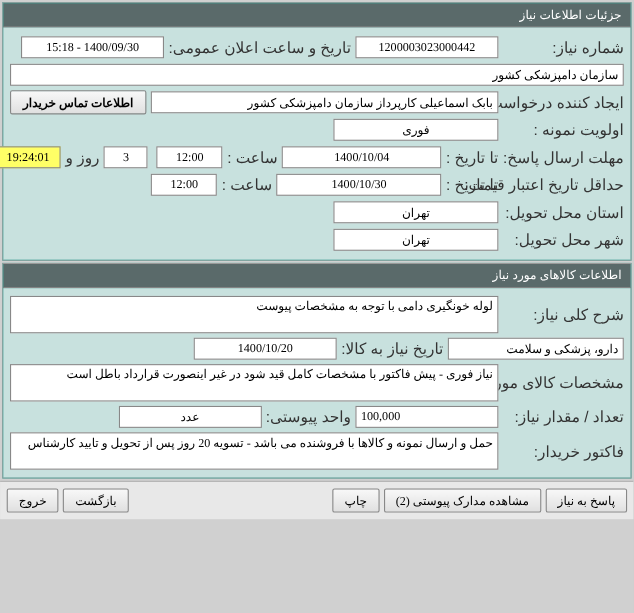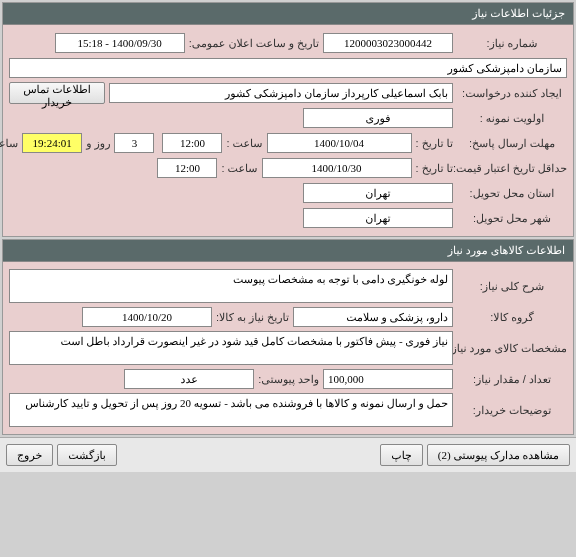--- a/index.html
+++ b/index.html
@@ -18,21 +18,21 @@
     left: 50%;
     transform: translate(-50%, -50%);
     font-size: 32px;
     color: rgba(120,120,120,0.18);
     pointer-events: none;
     z-index: 1;
     white-space: nowrap;
     direction: ltr;
   }
   .panel {
-    background: #ef4444;
+    background: #14b8a6;
     border: 1px solid #999;
     margin: 2px;
     position: relative;
     z-index: 2;
   }
   .section-header {
     background: #5a6a6a;
     color: #fff;
     padding: 4px 8px;
     font-size: 11px;
@@ -43,41 +43,41 @@
     background: rgba(232,232,232,0.85);
   }
   .row {
     display: flex;
     align-items: center;
     gap: 4px;
     margin: 3px 0;
     min-height: 22px;
   }
   .lbl {
-    font-size: 11px;
+    font-size: 14px;
     color: #333;
     white-space: nowrap;
-    text-align: center;
+    text-align: right;
   }
   .lbl-main { width: 110px; flex-shrink:0;}
   .field {
     border: 1px solid #888;
     background: #fff;
     height: 20px;
     padding: 2px 4px;
     font-family: Tahoma;
     font-size: 11px;
     direction: rtl;
   }
   .wide { flex: 1; }
   .w-date { width: 150px; text-align:center;}
   .w-time { width: 60px; text-align:center;}
   .w-small { width: 40px; text-align:center;}
   .w-mid { width: 130px; text-align:center;}
-  .w-btn { width: 96px;}
+  .w-btn { width: 124px; font-weight: bold;}
   textarea.field { height: 34px; resize: none; line-height:1.4;}
   .btn {
     background: linear-gradient(#f8f8f8,#e0e0e0);
     border: 1px solid #888;
     height: 22px;
     padding: 0 10px;
     font-family: Tahoma;
     font-size: 11px;
     cursor: pointer;
     border-radius: 2px;
@@ -161,45 +161,45 @@
 <div class="panel">
   <div class="section-header">اطلاعات کالاهای مورد نیاز</div>
   <div class="section-body">
 
     <div class="row">
       <span class="lbl lbl-main">شرح کلی نیاز:</span>
       <textarea class="field wide" style="">لوله خونگیری دامی با توجه به مشخصات پیوست</textarea>
     </div>
 
     <div class="row">
-      <span class="lbl lbl-main">گروه کالا:</span>
       <input class="field" style="width: 160px;" readonly="" value="دارو، پزشکی و سلامت">
       <span class="lbl">تاریخ نیاز به کالا:</span>
       <input class="field w-mid" readonly="" value="1400/10/20" style="">
     </div>
 
     <div class="row">
       <span class="lbl lbl-main">مشخصات کالای مورد نیاز:</span>
       <textarea class="field wide" style="">نیاز فوری - پیش فاکتور با مشخصات کامل قید شود در غیر اینصورت قرارداد باطل است</textarea>
     </div>
 
     <div class="row">
       <span class="lbl lbl-main">تعداد / مقدار نیاز:</span>
       <input class="field w-mid" style="text-align: left;" readonly="" value="100,000">
       <span class="lbl">واحد پیوستی:</span>
       <input class="field w-mid" readonly="" value="عدد" style="">
     </div>
 
     <div class="row">
-      <span class="lbl lbl-main">توضیحات خریدار:</span>
+      <span class="lbl lbl-main">فاکتور خریدار:</span>
       <textarea class="field wide" style="">حمل و ارسال نمونه و کالاها با فروشنده می باشد - تسویه 20 روز پس از تحویل و تایید کارشناس</textarea>
     </div>
 
   </div>
 </div>
 
 <div class="footer">
+  <button class="btn">پاسخ به نیاز</button>
   <button class="btn">مشاهده مدارک پیوستی (2)</button>
   <button class="btn">چاپ</button>
   <span class="spacer"></span>
   <button class="btn">بازگشت</button>
   <button class="btn">خروج</button>
 </div>
 
 </body></html>

